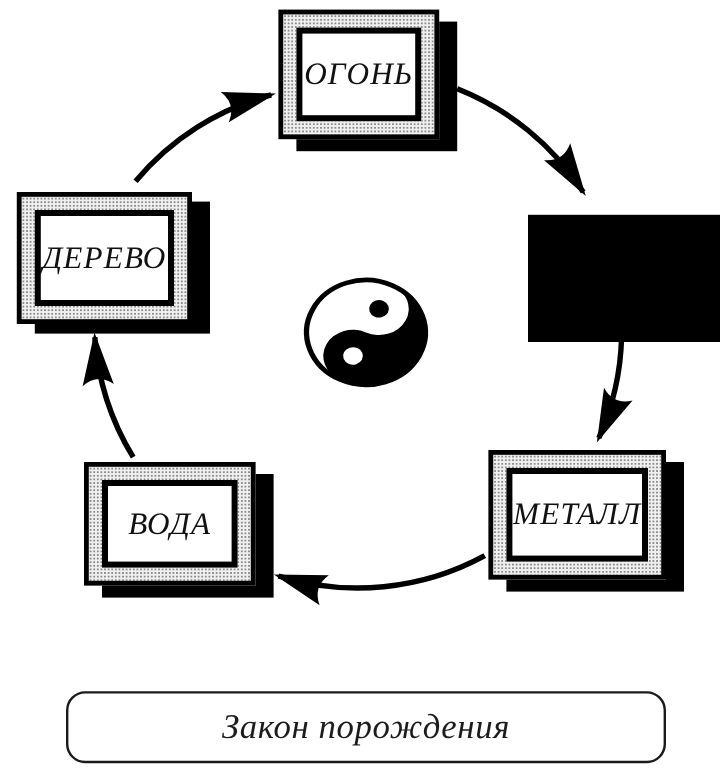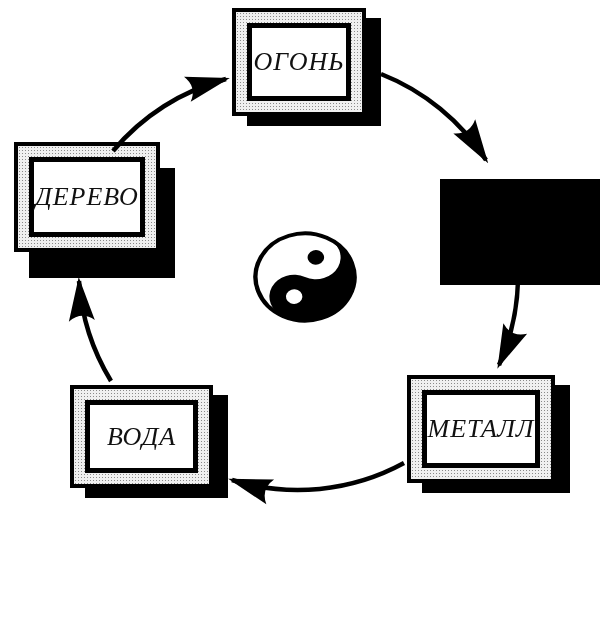--- a/index.html
+++ b/index.html
@@ -37,21 +37,21 @@
     font-size:26px;
     letter-spacing:1px;
     color:#111;
     white-space:nowrap;
   }
   
   .pos-fire  {left:232px;top:8px;  width:134px;height:108px;}
   .pos-earth {left:425px;top:169px;width:160px;height:106px;}
   .pos-metal {left:407px;top:375px;width:148px;height:108px;}
   .pos-water {left:70px; top:385px;width:143px;height:103px;text-align:center;}
-  .pos-wood  {left:14px; top:142px;width:146px;height:110px;}
+  .pos-wood  {left:14px; top:160px;width:146px;height:110px;}
   .sh-fire  {left:247px;top:18px; width:134px;height:108px;}
   .sh-earth {left:440px;top:179px;width:160px;height:106px;}
   .sh-metal {left:422px;top:385px;width:148px;height:108px;}
   .sh-water {left:85px; top:395px;width:143px;height:103px;}
   .sh-wood  {left:29px; top:168px;width:146px;height:110px;}
 
   #arc-layer{
     position:absolute;left:0;top:0;width:600px;height:640px;
     z-index:3;pointer-events:none;
   }
@@ -128,14 +128,17 @@
     </defs>
     <g fill="none" stroke="#000000" stroke-width="4.5">
       <path d="M 113,151 A 222,222 0 0 1 226,79" marker-end="url(#ah)"></path>
       <path d="M 381,74 A 222,222 0 0 1 486,160" marker-end="url(#ah)"></path>
       <path d="M 518,281 A 222,222 0 0 1 499,365" marker-end="url(#ah)"></path>
       <path d="M 404,463 A 222,222 0 0 1 232,480" marker-end="url(#ah)"></path>
       <path d="M 111,381 A 222,222 0 0 1 79,281" marker-end="url(#ah)"></path>
     </g>
   </svg>
 
+  <div class="caption-box">
+    <span class="caption-label">Закон порождения</span>
+  </div>
 
 </div>
 
 </body></html>

